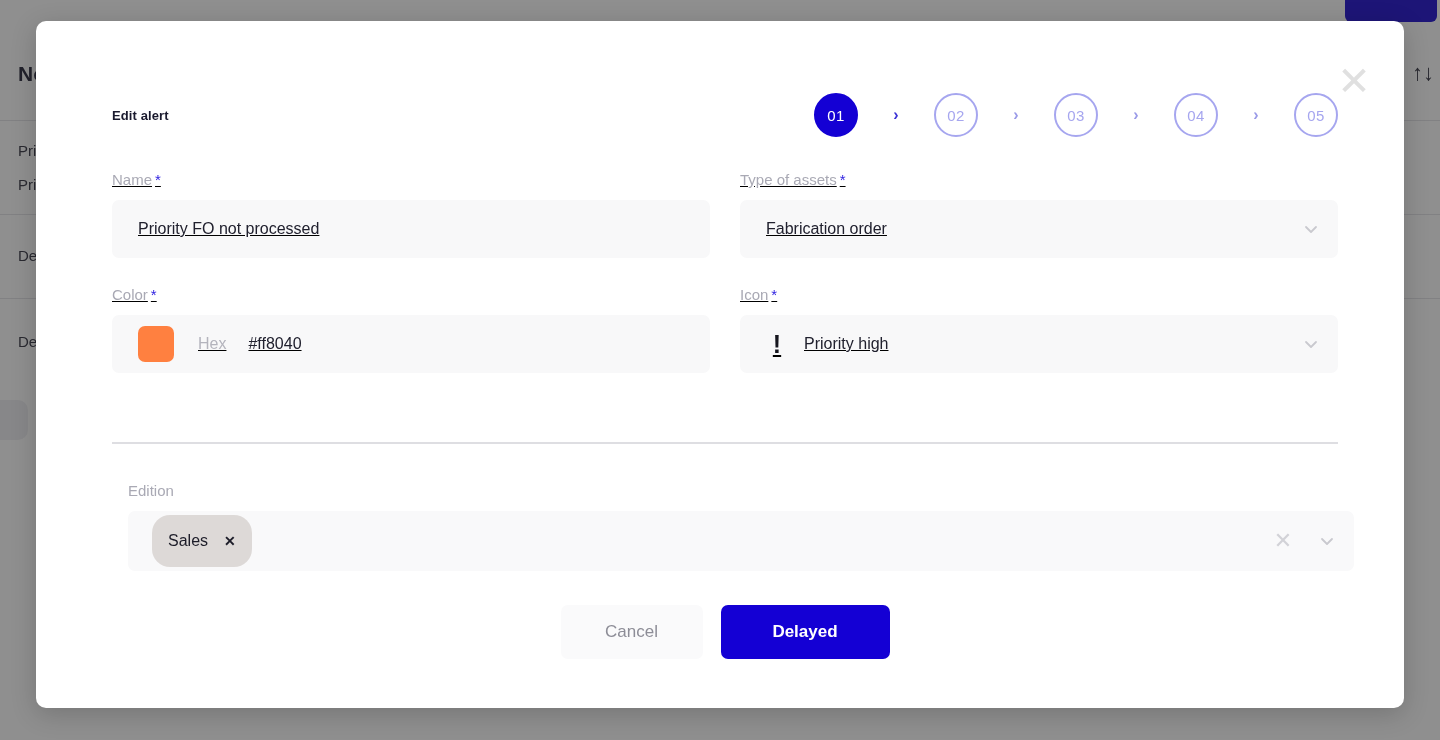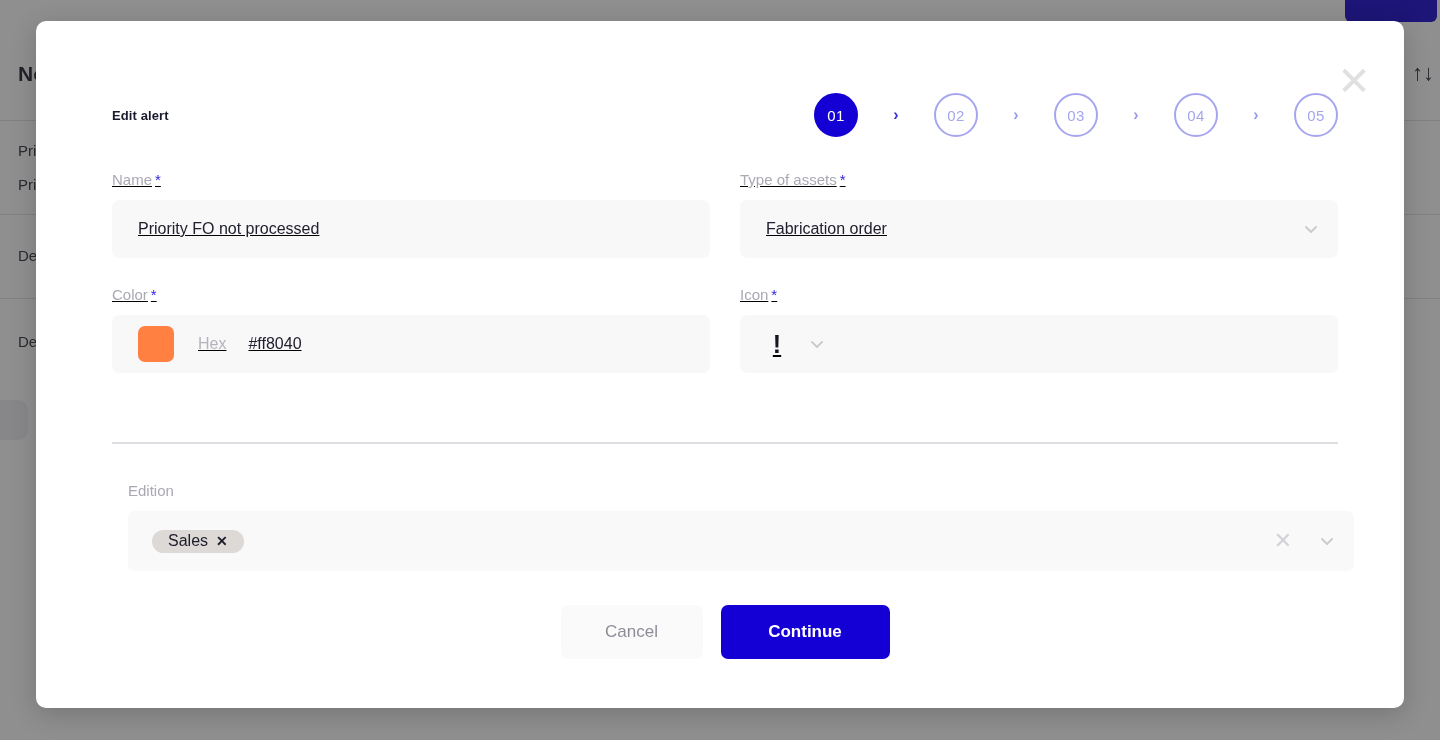--- a/index.html
+++ b/index.html
@@ -313,26 +313,26 @@
   }
 
   .tags-wrap {
     flex: 1;
     display: flex;
     align-items: center;
     gap: 8px;
   }
 
   .tag {
-    height: 23px;
+    height: 52px;
     border-radius: 18px;
     background: #ddd9d7;
     display: flex;
     align-items: center;
-    gap: 8px;
+    gap: 16px;
     padding: 0 16px;
     font-size: 16px;
     color: #1c1c28;
   }
 
   .tag-remove {
     font-size: 14px;
     font-weight: 700;
     color: #1c1c28;
     cursor: pointer;
@@ -470,20 +470,21 @@
           <div class="hex-value">#ff8040</div>
         </div>
       </div>
 
       <div class="field-cell">
         <div class="field-label">
           <span>Icon</span><span class="req">*</span>
         </div>
         <div class="field-box select">
           <div class="icon-glyph">!</div>
+          <div class="field-value">Priority high</div>
           <div class="chevron">
             <svg width="20" height="20" viewBox="0 0 20 20" fill="none">
                 <path d="M5 8l5 5 5-5" stroke="currentColor" stroke-width="1.8" stroke-linecap="round" stroke-linejoin="round"></path>
               </svg>
           </div>
         </div>
       </div>
 
     </div>
 
@@ -502,17 +503,17 @@
         <div class="chevron">
           <svg width="20" height="20" viewBox="0 0 20 20" fill="none">
               <path d="M5 8l5 5 5-5" stroke="currentColor" stroke-width="1.8" stroke-linecap="round" stroke-linejoin="round"></path>
             </svg>
         </div>
       </div>
     </div>
 
     <div class="modal-footer">
       <button class="btn btn-cancel">Cancel</button>
-      <button class="btn btn-continue">Continue</button>
+      <button class="btn btn-continue">Delayed</button>
     </div>
 
   </div>
 </div>
 
 </body></html>

